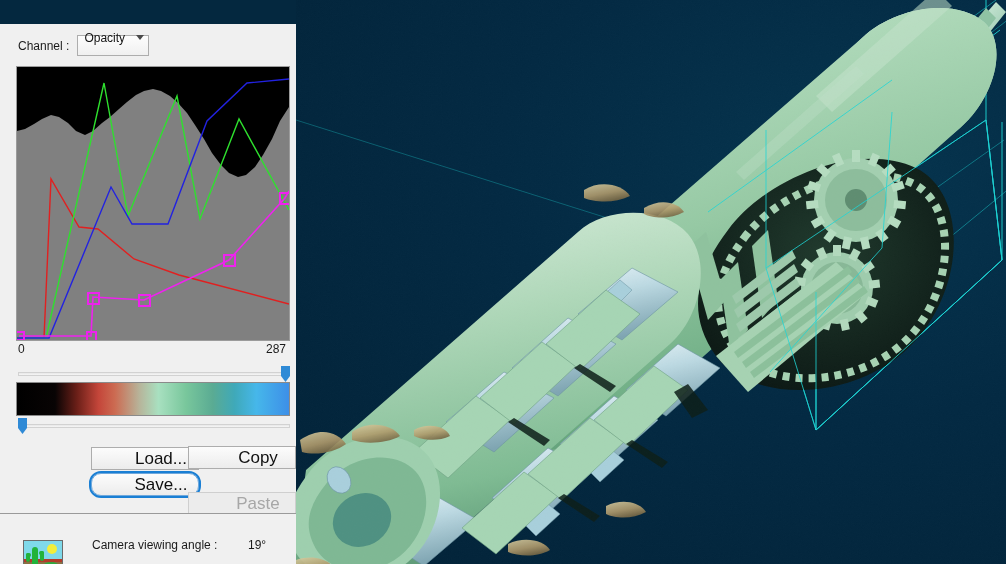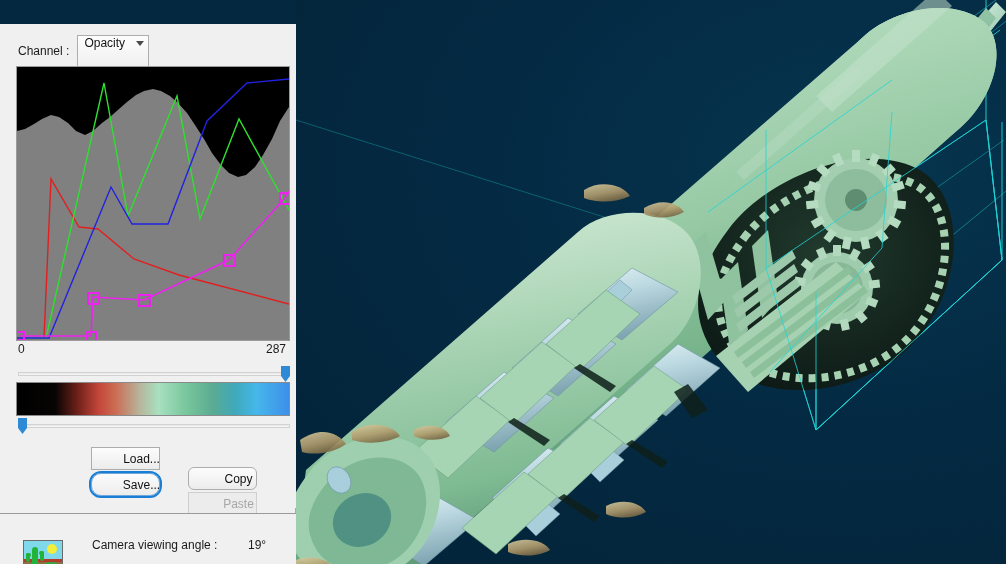--- a/index.html
+++ b/index.html
@@ -30,21 +30,21 @@
     margin-top: 24px;
   }
   #panel-top { position: absolute; left:0; top:0; width: 296px; height: 484px; background:#f0f0f0; }
 
   .channel-row {
     position: absolute; left: 18px; top: 11px;
     display: flex; align-items: center; gap: 8px;
   }
   .channel-label { color:#1a1a1a; font-size:12px; }
   .combo {
-    width: 72px; height: 32px;
+    width: 72px; height: 21px;
     border: 1px solid #adadad;
     background: linear-gradient(#fdfdfd,#f0f0f0);
     display:flex; align-items:center; justify-content:space-between;
     padding: 0 4px 16px 6px;
     font-size: 12px; color:#141414;
     cursor: default;
   }
   .combo .chev {
     width:0;height:0;border-left:4px solid transparent;border-right:4px solid transparent;
     border-top:5px solid #4a4a4a; margin-left:4px;
@@ -80,37 +80,37 @@
   #slider-bottom { left:18px; top:394px; width:272px; }
   #slider-bottom .thumb { left:0px; }
 
   #gradient-bar {
     position:absolute; left:16px; top:358px; width:274px; height:34px;
     border:1px solid #8a8a8a;
   }
 
   
   .btn {
-    position:absolute; width:69px; height:23px;
+    position:absolute; width:108px; height:23px;
     border:1px solid #adadad;
     background: linear-gradient(#fcfcfc,#ececec);
-    font-family:"Liberation Sans", sans-serif; font-size:12px; color:#101010;
+    font-family:"Liberation Sans", sans-serif; font-size:17px; color:#101010;
     display:flex; align-items:center; justify-content:center;
     cursor:default;
     padding-left:32px;
   }
   .btn.focus {
     outline: 2px solid #1a7fd4; outline-offset: 0px;
     border-color:#6fa8dc;
     border-radius:10px;
   }
   .btn.disabled { color:#a7a7a7; background:#ececec; border-color:#cfcfcf; }
   #btn-load  { left:91px;  top:423px; }
   #btn-save  { left:91px;  top:449px; }
-  #btn-copy  { left:188px; top:443px;border-radius:6px; }
+  #btn-copy  { left:188px; top:422px; }
   #btn-paste { left:188px; top:468px; }
 
   
   #view-options {
     position:absolute; left:0; top:489px; width:296px; height:75px;
     background:#f0f0f0; border-top:1px solid #9a9a9a;
   }
   #vo-title {
     position:relative; height:17px;
     background: linear-gradient(#e4eaf0,#d6dfe9);

